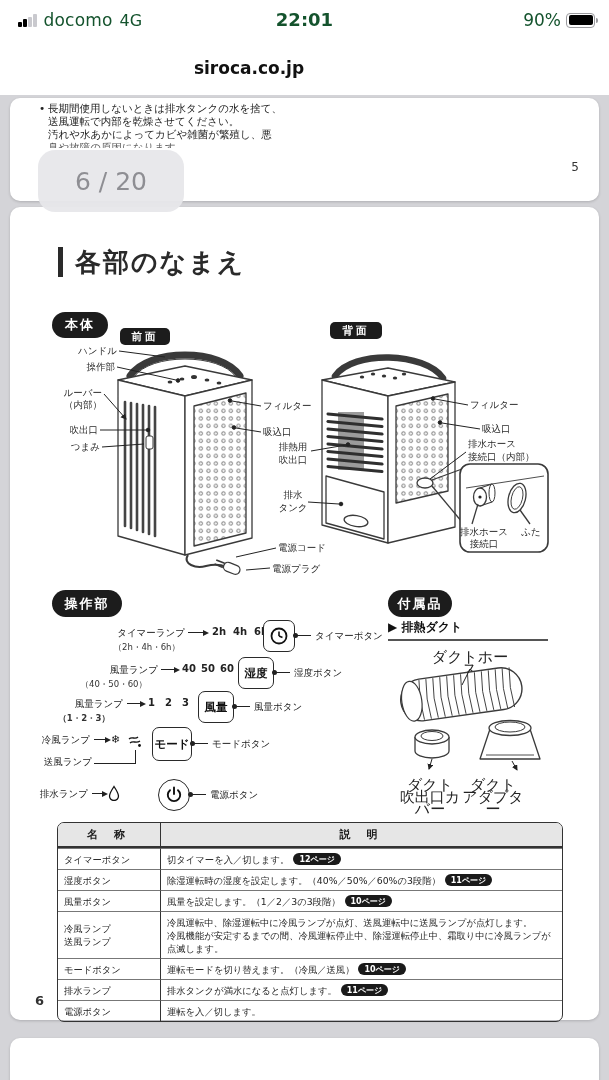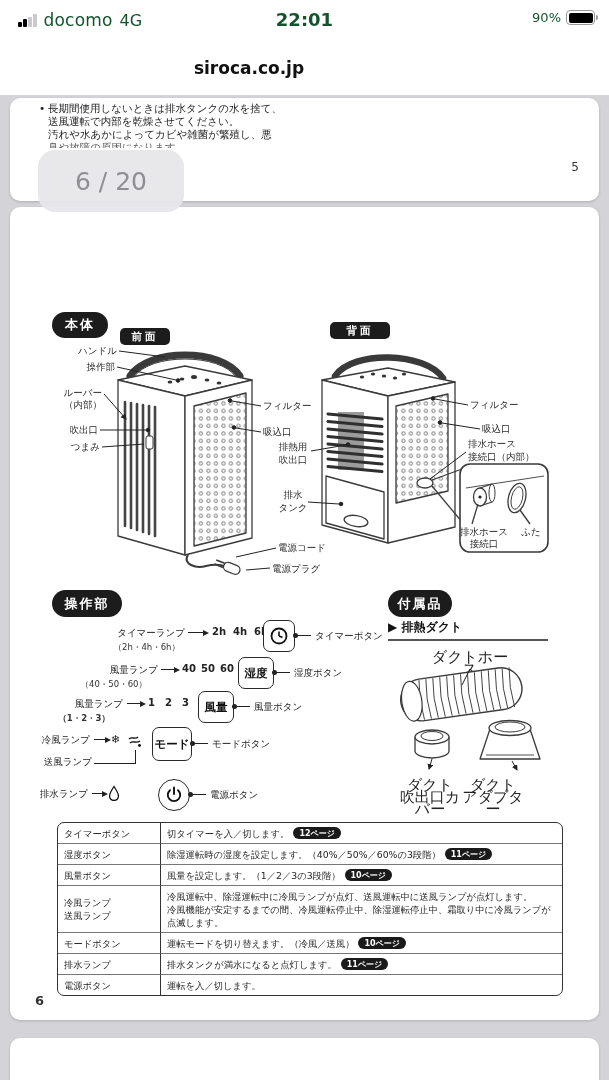--- a/index.html
+++ b/index.html
@@ -12,21 +12,21 @@
   .sig{display:flex;align-items:flex-end;gap:1.5px;height:13px;}
   .sig i{display:block;width:3.5px;border-radius:1px;background:#000;}
   .sig i:nth-child(1){height:5px;}
   .sig i:nth-child(2){height:8px;}
   .sig i:nth-child(3){height:10px;background:#c9c9ce;}
   .sig i:nth-child(4){height:13px;background:#c9c9ce;}
   .carrier{font-size:17px;letter-spacing:.2px;}
   .network{font-size:16px;}
   .sb-time{position:absolute;left:0;right:0;top:9px;text-align:center;font-size:18px;font-weight:bold;}
   .sb-right{position:absolute;right:14px;top:10px;display:flex;align-items:center;gap:5px;}
-  .battpct{font-size:13px;}
+  .battpct{font-size:17px;}
   .batt{position:relative;width:27px;height:13px;border:1px solid #9a9a9e;border-radius:4px;}
   .batt .fill{position:absolute;left:1.5px;top:1.5px;bottom:1.5px;width:90%;background:#000;border-radius:2px;}
   .batt .tip{position:absolute;right:-4px;top:4px;width:2.5px;height:5px;background:#9a9a9e;border-radius:0 2px 2px 0;}
 
   
   .titlebar{position:absolute;top:44px;left:0;width:498px;height:51px;background:#fff;}
   .site{position:absolute;left:0;right:0;top:14px;text-align:center;font-size:17px;font-weight:bold;color:#111;}
 
   
   .viewer{position:absolute;top:95px;left:0;width:609px;height:985px;background:#d4d4d8;}
@@ -50,21 +50,21 @@
   .p6{position:relative;width:589px;height:813px;font-size:10px;color:#222;}
   .p6 .title{position:absolute;left:48px;top:40px;font-size:26px;font-weight:bold;color:#2a2a2a;
     border-left:5px solid #2a2a2a;padding-left:12px;line-height:30px;letter-spacing:2px;}
   .pill{position:absolute;background:#1c1c1c;color:#fff;font-weight:bold;border-radius:14px;
     display:flex;align-items:center;justify-content:center;}
   .pill-lg{font-size:13px;letter-spacing:2px;}
   .tag{position:absolute;background:#1c1c1c;color:#fff;font-weight:bold;border-radius:5px;
     font-size:10.5px;letter-spacing:3px;display:flex;align-items:center;justify-content:center;}
   .badge-body{left:42px;top:105px;width:56px;height:26px;}
   .tag-front{left:110px;top:121px;width:50px;height:17px;}
-  .tag-back{left:320px;top:115px;width:60px;height:17px;}
+  .tag-back{left:320px;top:115px;width:52px;height:17px;}
   .badge-ctrl{left:42px;top:383px;width:70px;height:27px;}
   .badge-acc{left:378px;top:383px;width:64px;height:27px;text-align:center;}
 
   svg text{fill:#2b2b2b;font-size:9.5px;}
   .diagram{position:absolute;left:0;top:133px;}
 
   
   .ctl-lamp{position:absolute;font-size:9.5px;color:#222;text-align:right;transform-origin:right top;}
   .ctl-sub{position:absolute;font-size:8.5px;color:#333;text-align:right;}
   .ctl-val{position:absolute;font-size:10px;font-weight:bold;color:#222;}
@@ -142,20 +142,21 @@
         <div>長期間使用しないときは排水タンクの水を捨て、</div>
         <div>送風運転で内部を乾燥させてください。</div>
         <div>汚れや水あかによってカビや雑菌が繁殖し、悪</div>
         <div class="p5cut">臭や故障の原因になります。</div>
       </div>
       <div class="p5num">5</div>
     </div>
 
     <div class="card card2">
       <div class="p6">
+        <div class="title">各部のなまえ</div>
 
         <div class="pill pill-lg badge-body">本体</div>
         <div class="tag tag-front">前面</div>
         <div class="tag tag-back">背面</div>
 
         <svg class="diagram" width="589" height="250" viewBox="0 0 589 250">
           <defs>
             <pattern id="dots" width="7.5" height="7.5" patternUnits="userSpaceOnUse">
               <circle cx="3.4" cy="3.4" r="1.7" fill="none" stroke="#555" stroke-width="0.8"></circle>
             </pattern>
@@ -405,20 +406,24 @@
           <div>吹出口カバー</div>
         </div>
         <div class="acc-label" style="left:448px;top:572px;width:70px;">
           <div>ダクト</div>
           <div>アダプター</div>
         </div>
 
         <div class="tbl-wrap">
           <table class="spec">
             <tbody>
+                <tr>
+              <th>名 称</th>
+              <th>説 明</th>
+            </tr>
             <tr>
               <td>タイマーボタン</td>
               <td><span>切タイマーを入／切します。</span><span class="pgbadge">12ページ</span></td>
             </tr>
             <tr>
               <td>湿度ボタン</td>
               <td><span>除湿運転時の湿度を設定します。（40%／50%／60%の3段階）</span><span class="pgbadge">11ページ</span></td>
             </tr>
             <tr>
               <td>風量ボタン</td>

